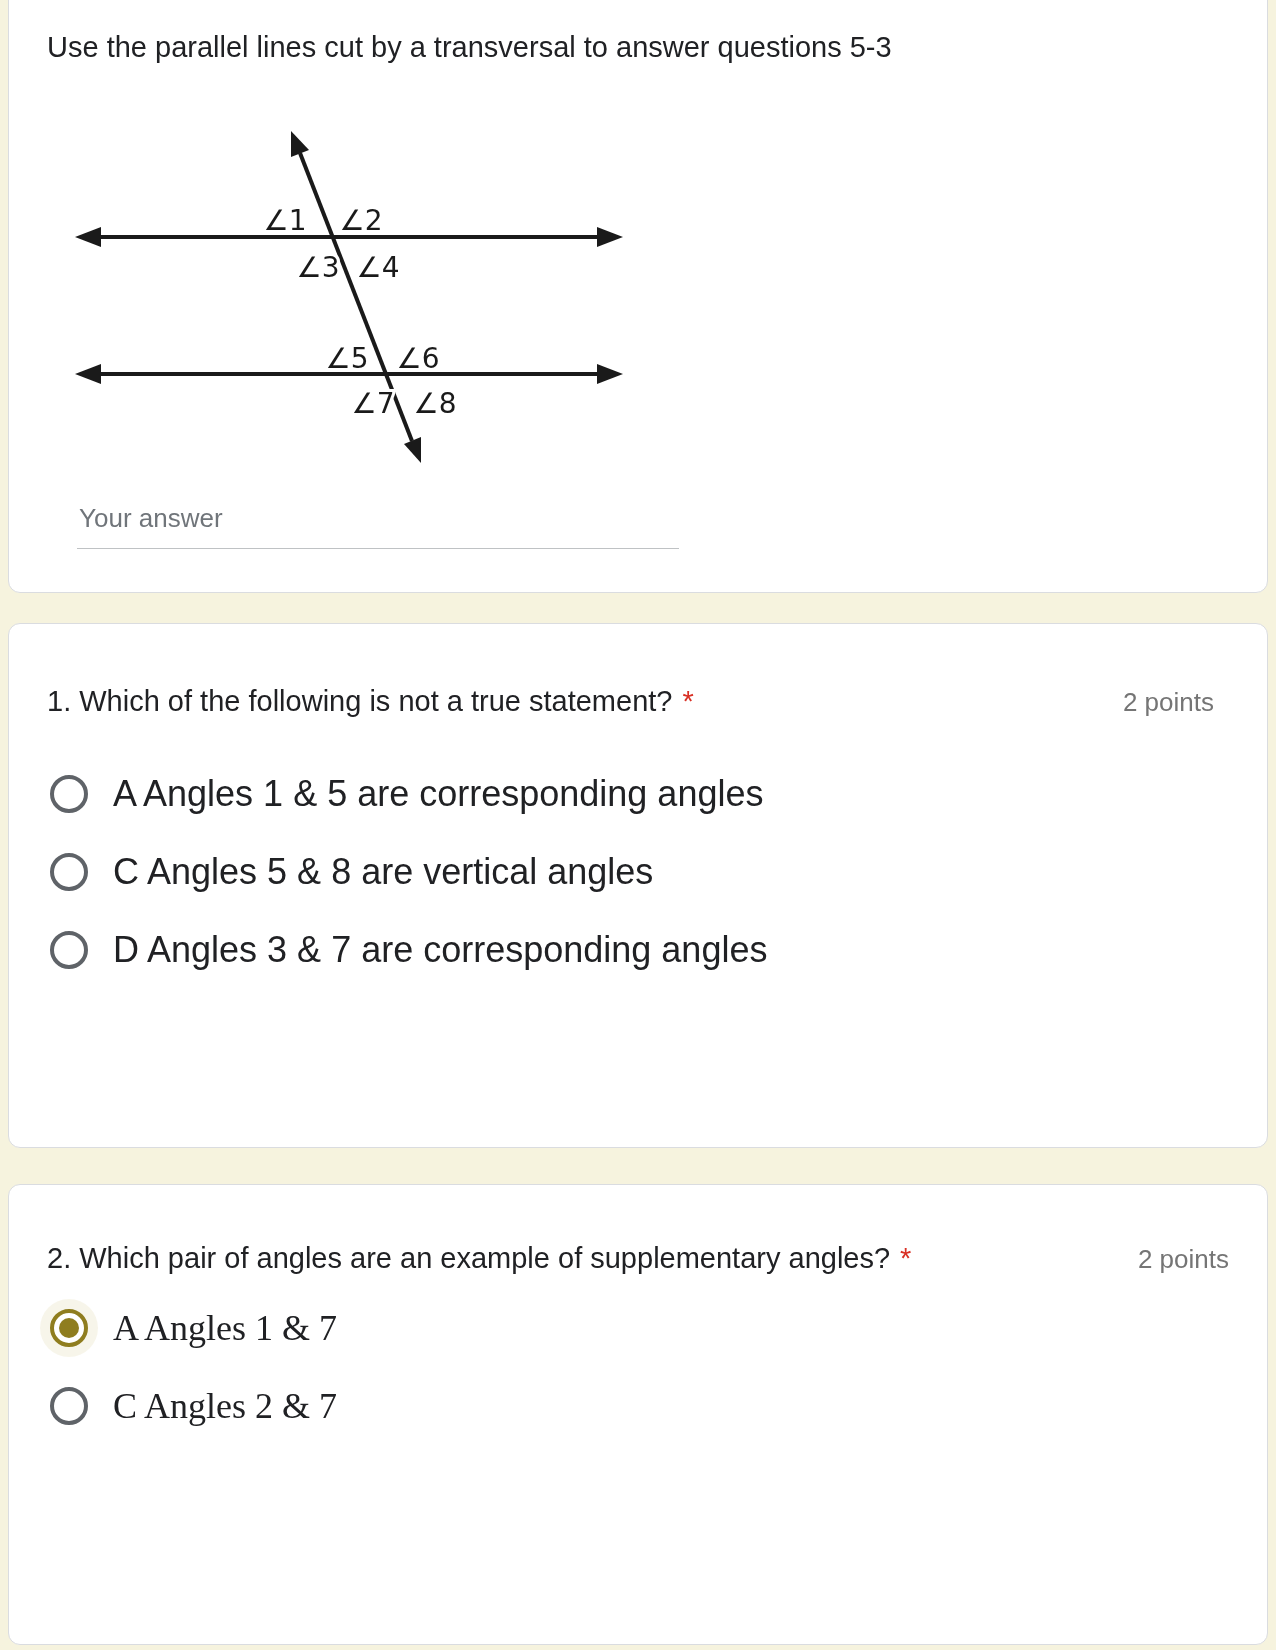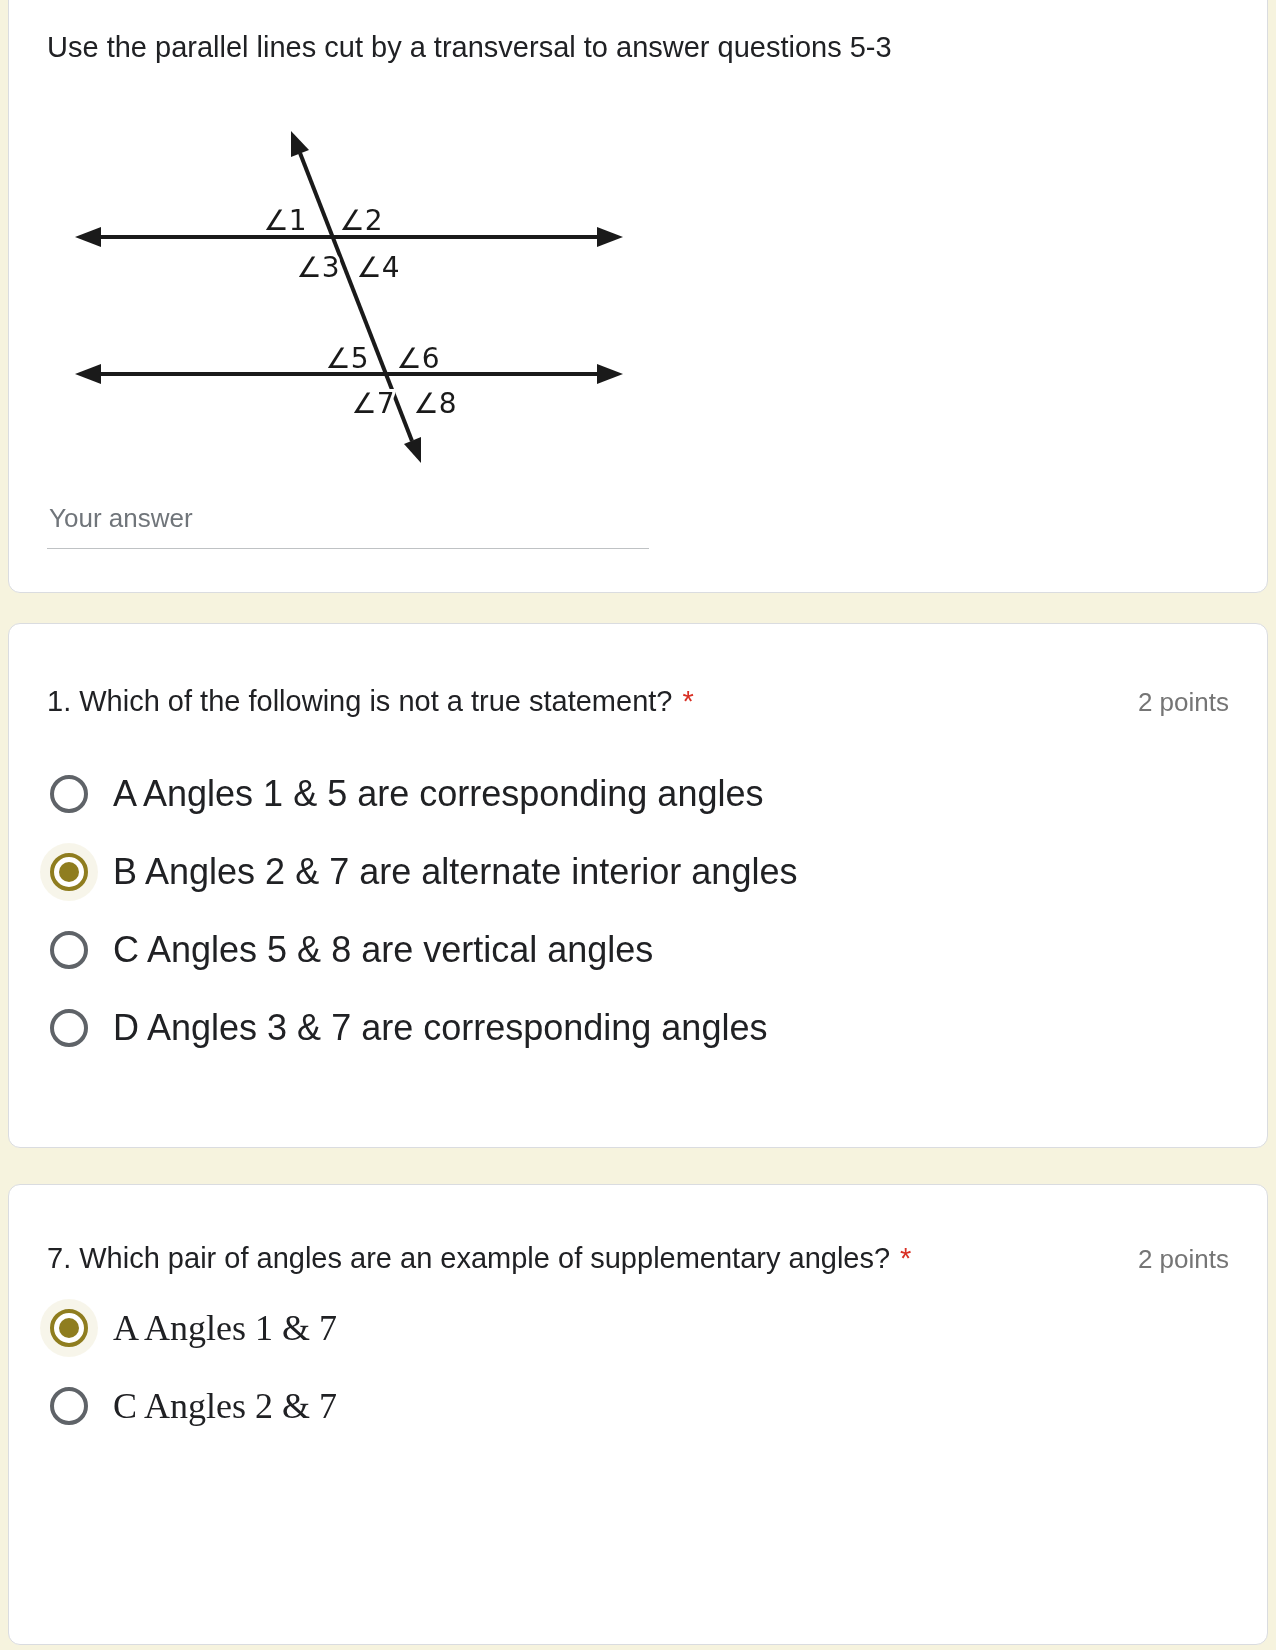--- a/index.html
+++ b/index.html
@@ -7,34 +7,34 @@
     width:1276px;height:1650px;position:relative;overflow:hidden;
     background:#f6f3de;
     font-family:"Liberation Sans",sans-serif;
     -webkit-font-smoothing:antialiased;
   }
   .card{
     position:absolute;left:8px;width:1260px;box-sizing:border-box;
     background:#ffffff;border:1px solid #dadce0;border-radius:12px;
   }
   #card-intro{top:-22px;height:615px;padding:50px 38px 0 38px;}
-  #card-q1{top:623px;height:525px;padding:60px 38px 0 38px;}
+  #card-q1{top:623px;height:525px;padding:60px 53px 0 38px;}
   #card-q2{top:1184px;height:461px;padding:56px 38px 0 38px;}
 
   .intro-title{font-size:29px;line-height:36px;color:#202124;}
 
   .diagram{display:block;margin:50px 0 0 22px;}
   .diagram text{
     font-family:"DejaVu Sans",sans-serif;font-size:28px;fill:#1a1a1a;
     text-anchor:middle;stroke:#ffffff;stroke-width:6px;paint-order:stroke;
   }
   .diagram line{stroke:#1a1a1a;stroke-width:4px;}
   .diagram polygon{fill:#1a1a1a;}
 
-  .answer-field{margin-top:32px;}
+  .answer-field{margin-top:32px;margin-left:30px;}
   .answer-input{
     width:600px;border:none;outline:none;background:transparent;
     border-bottom:1px solid #bfc2c4;
     font-family:"Liberation Sans",sans-serif;
     font-size:26px;color:#202124;padding:0 0 14px 2px;
   }
   .answer-input::placeholder{color:#70757a;opacity:1;}
 
   .q-head{display:flex;justify-content:space-between;align-items:baseline;}
   .q-title{font-size:29px;line-height:34px;color:#202124;}
@@ -98,37 +98,33 @@
   <div class="q-head">
     <div class="q-title"><span>1. Which of the following is not a true statement?</span><span class="required-asterisk">*</span></div>
     <div class="q-points">2 points</div>
   </div>
   <div class="options">
     <div class="option">
       <span class="radio"></span>
       <span class="option-label">A Angles 1 &amp; 5 are corresponding angles</span>
     </div>
     <div class="option">
-      <span class="radio selected"></span>
-      <span class="option-label">B Angles 2 &amp; 7 are alternate interior angles</span>
-    </div>
-    <div class="option">
       <span class="radio"></span>
       <span class="option-label">C Angles 5 &amp; 8 are vertical angles</span>
     </div>
     <div class="option">
       <span class="radio"></span>
       <span class="option-label">D Angles 3 &amp; 7 are corresponding angles</span>
     </div>
   </div>
 </div>
 
 <div class="card" id="card-q2">
   <div class="q-head">
-    <div class="q-title"><span>7. Which pair of angles are an example of supplementary angles?</span><span class="required-asterisk">*</span></div>
+    <div class="q-title"><span>2. Which pair of angles are an example of supplementary angles?</span><span class="required-asterisk">*</span></div>
     <div class="q-points">2 points</div>
   </div>
   <div class="options">
     <div class="option">
       <span class="radio selected"></span>
       <span class="option-label">A Angles 1 &amp; 7</span>
     </div>
     <div class="option">
       <span class="radio"></span>
       <span class="option-label">C Angles 2 &amp; 7</span>

